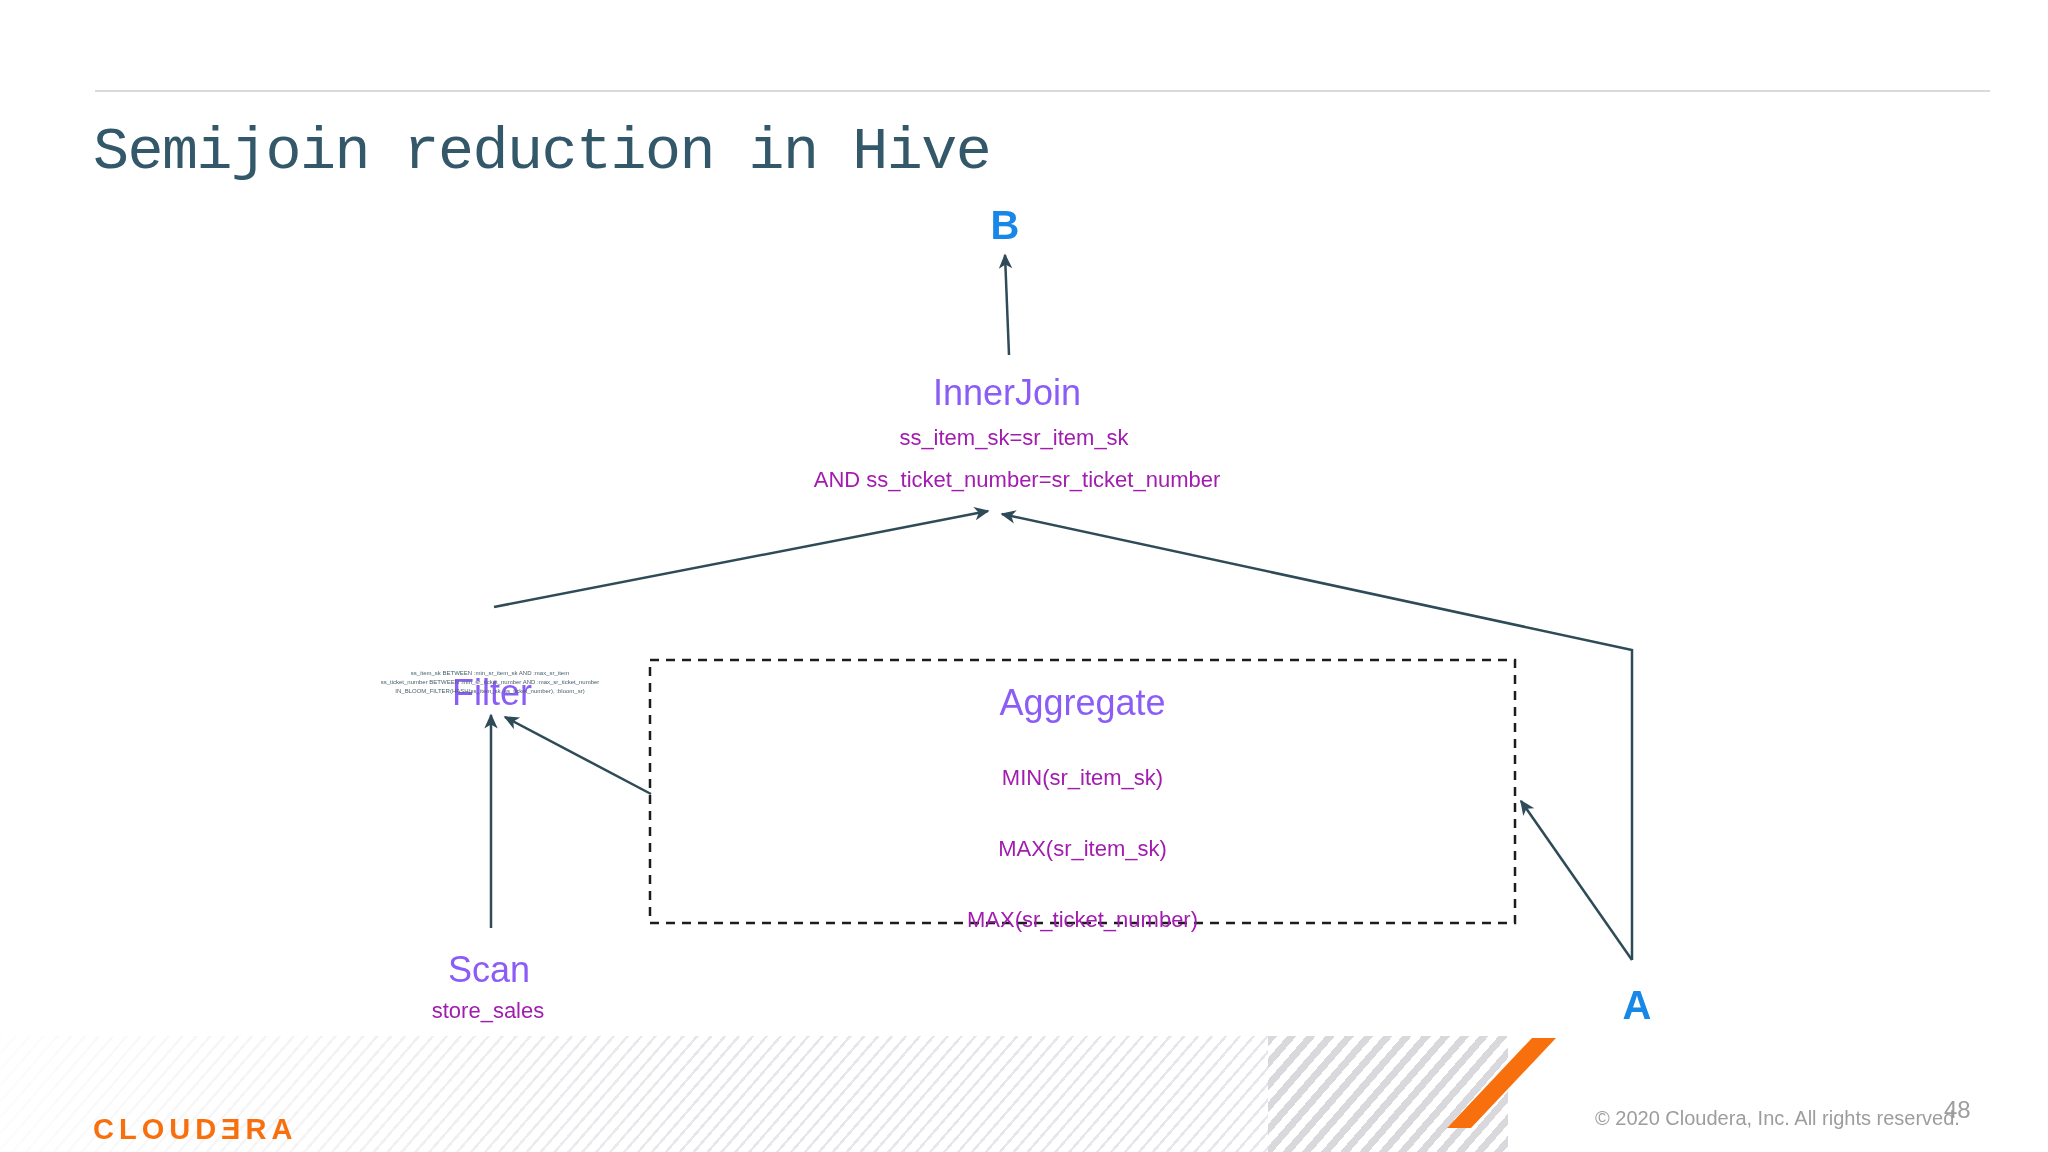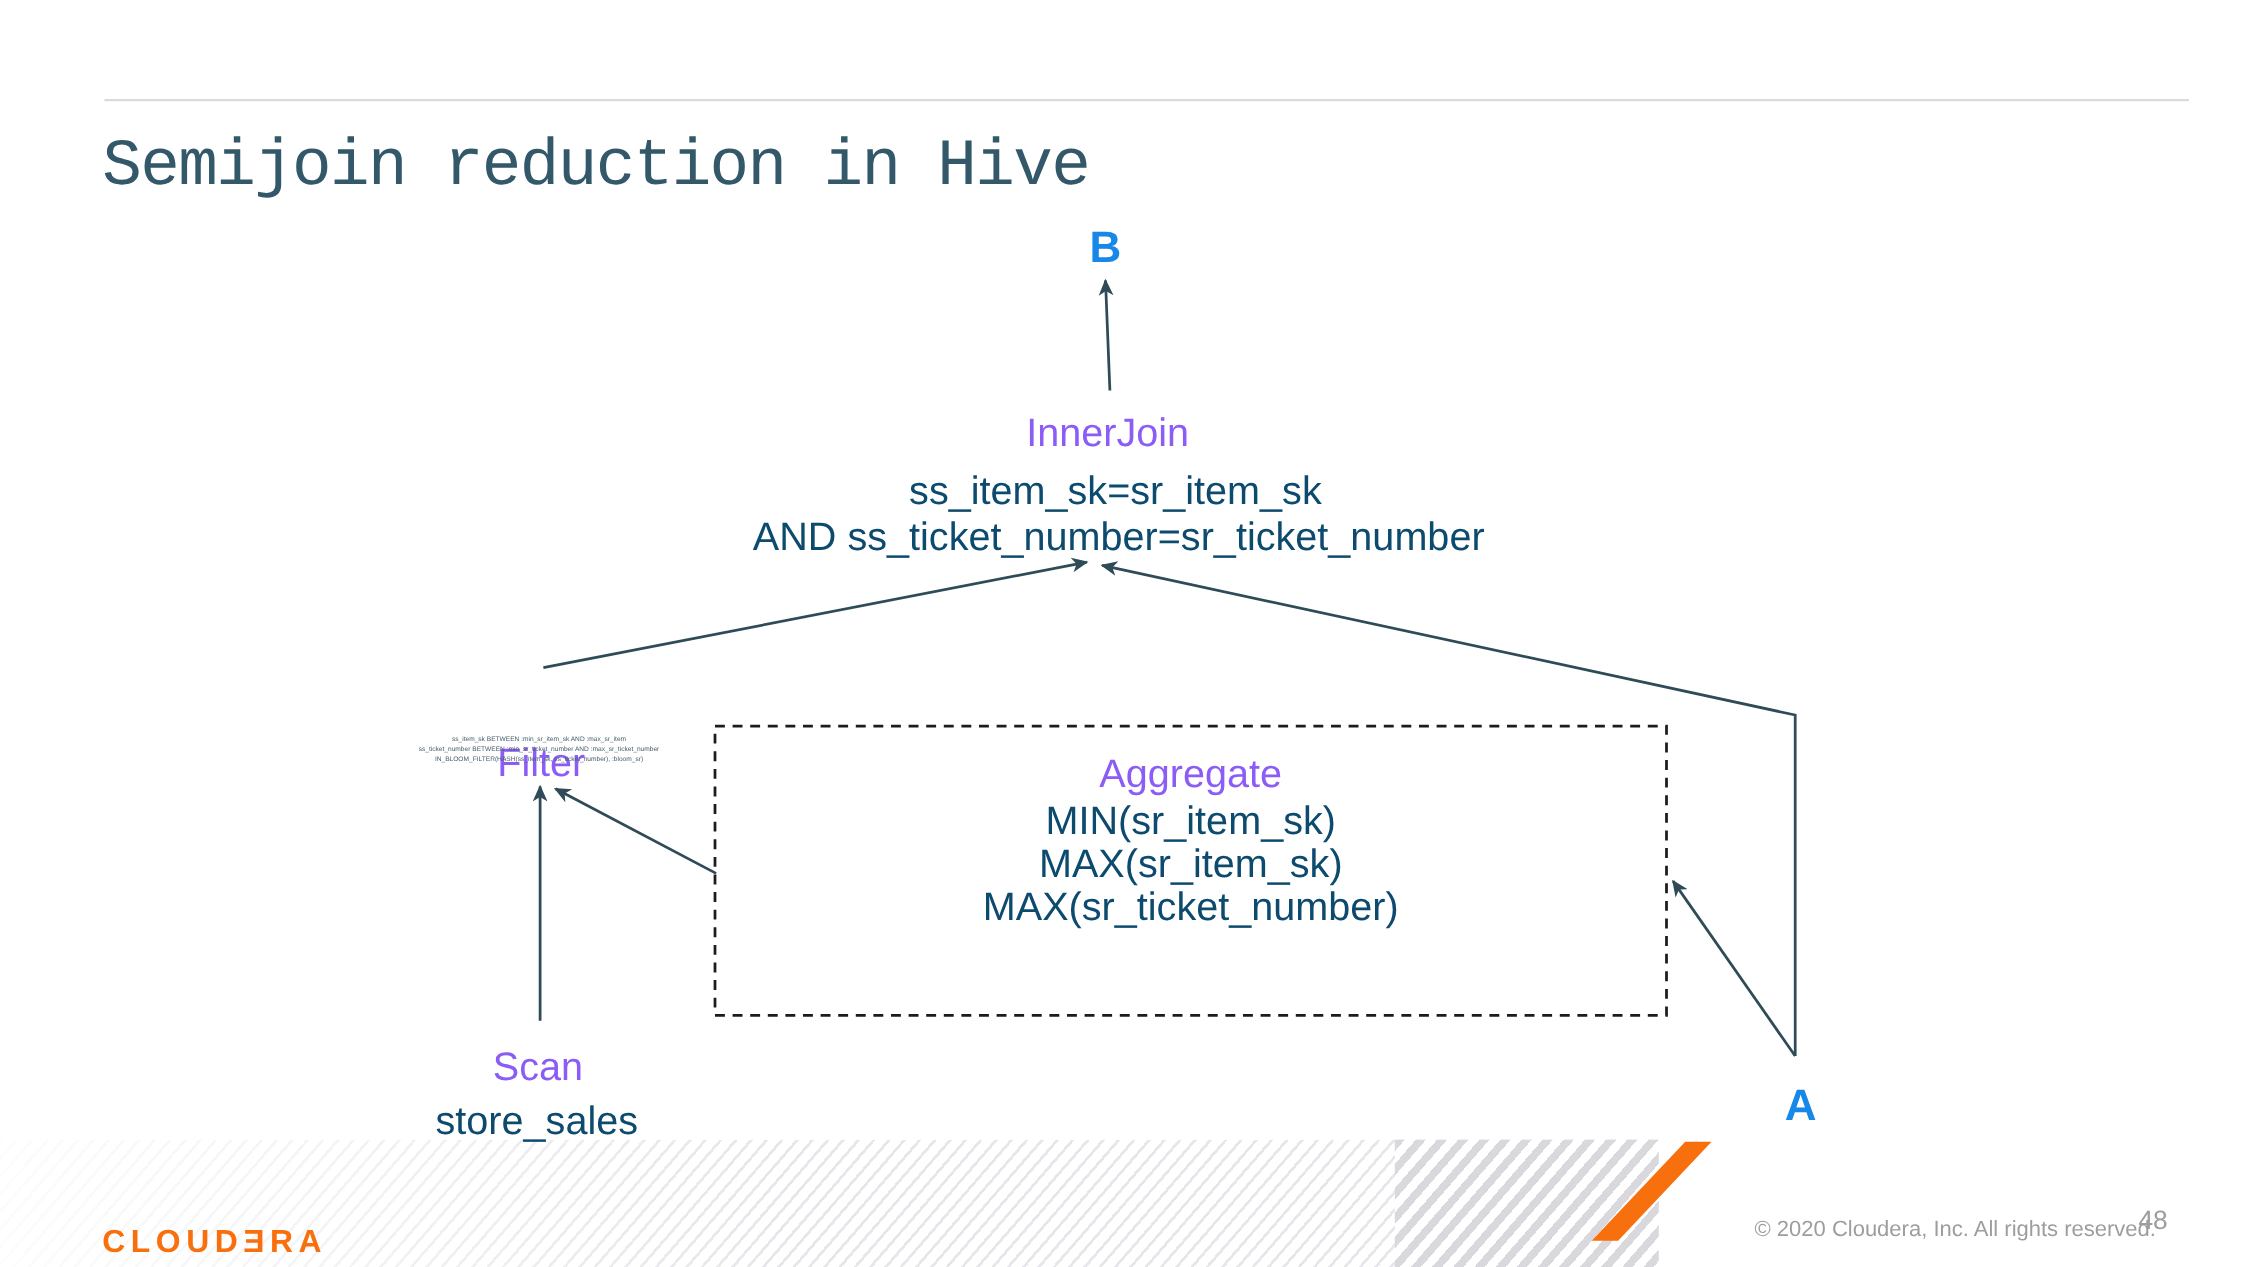--- a/index.html
+++ b/index.html
@@ -13,37 +13,37 @@
 
   
   #top-rule{left:95px;top:90px;width:1895px;height:2px;background:#dadada;}
   #slide-title{
     left:93px;top:118px;font-size:60px;letter-spacing:-1.5px;
     color:#33586a;font-weight:400;font-family:Liberation Mono, monospace;
   }
 
   
   .node-title{color:#8b5cf6;font-size:36px;font-weight:400;}
-  .node-sub{color:#0c4a6e;font-size:36px;font-weight:400;text-align:center;}
+  .node-sub{color:#a21caf;font-size:22px;font-weight:400;text-align:center;}
   .port-label{color:#1787e8;font-size:40px;font-weight:700;}
 
   #label-b{left:1005px;top:203px;}
   #innerjoin-title{left:1007px;top:372px;}
   #innerjoin-cond1{left:1014px;top:425px;}
   #innerjoin-cond2{left:1017px;top:467px;}
 
   #filter-title{left:492px;top:624px;margin-top:48px;}
   #filter-detail{
     left:490px;top:669px;font-size:6px;line-height:9px;color:#47606c;
   }
 
   #aggregate-box{
     left:650px;top:660px;width:865px;height:263px;
     display:flex;flex-direction:column;align-items:center;
-    padding-top:20px;box-sizing:border-box;
+    padding-top:20px;box-sizing:border-box;gap:32px;
   }
   #aggregate-box .node-title{line-height:46px;}
   #aggregate-box .node-sub{line-height:39px;}
 
   #scan-title{left:489px;top:949px;}
   #scan-sub{left:488px;top:998px;}
   #label-a{left:1637px;top:983px;}
 
   
   #diagram-svg{left:0;top:0;z-index:5;pointer-events:none;}

